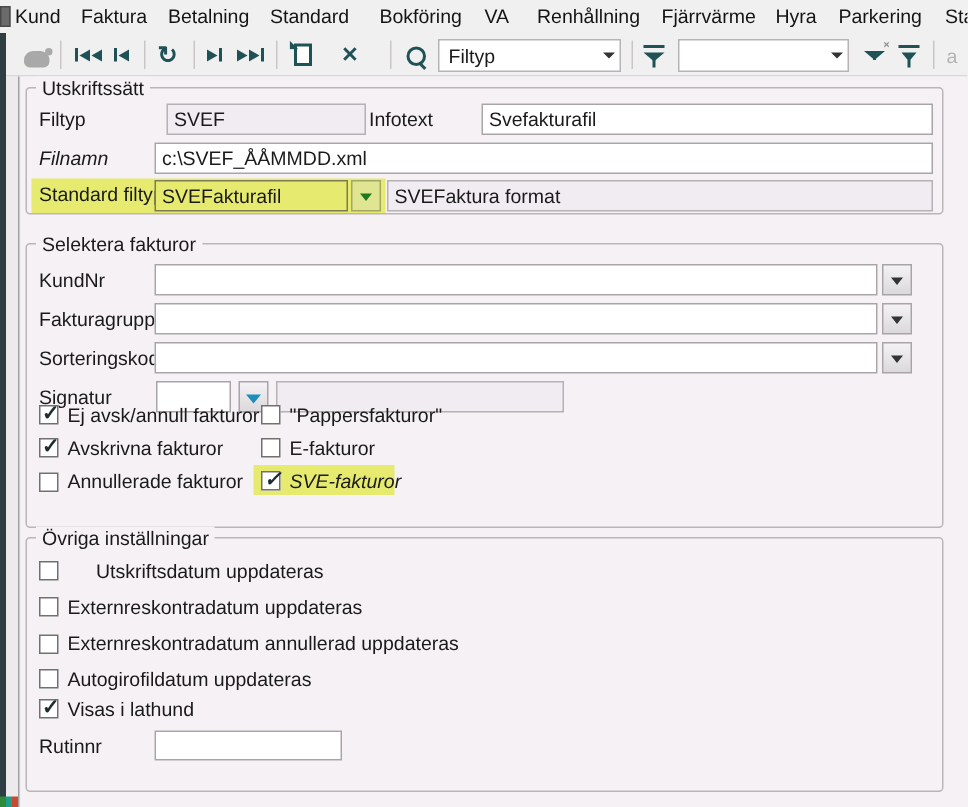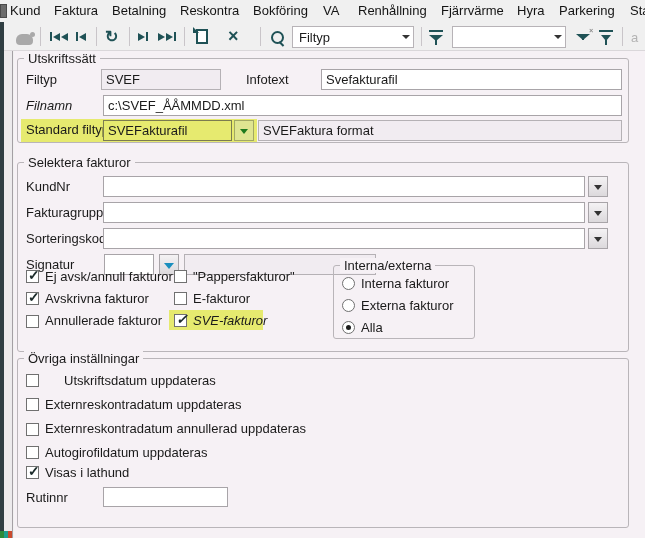--- a/index.html
+++ b/index.html
@@ -72,21 +72,21 @@
 </head>
 <body>
 
 <div id="app">
 
   <div class="menubar">
     <span class="menu-frag"></span>
     <span class="menu-item" style="left:10px">Kund</span>
     <span class="menu-item" style="left:54px">Faktura</span>
     <span class="menu-item" style="left:112px">Betalning</span>
-    <span class="menu-item" style="left:180px">Reskontra</span>
+    <span class="menu-item" style="left:180px">Standard</span>
     <span class="menu-item" style="left:253px">Bokföring</span>
     <span class="menu-item" style="left:323px">VA</span>
     <span class="menu-item" style="left:358px">Renhållning</span>
     <span class="menu-item" style="left:441px">Fjärrvärme</span>
     <span class="menu-item" style="left:517px">Hyra</span>
     <span class="menu-item" style="left:559px">Parkering</span>
     <span class="menu-item" style="left:630px">Stat</span>
   </div>
 
   <div class="toolbar">
@@ -152,21 +152,21 @@
     <i style="background:#2e8b3a"></i>
       <i style="background:#1f9e8e"></i>
       <i style="background:#c94a2e"></i>
   </div>
 
   <div class="form"></div>
 
   <div class="group" style="left:17px; top:58px; width:612px; height:85px;">
     <span class="group-title">Utskriftssätt</span>
     <span class="lbl" style="left:8px; top:13px;">Filtyp</span>
-    <div class="field ro" style="left:83px; top:10px; width:120px;">SVEF</div>
+    <div class="field ro" style="left:93px; top:10px; width:133px;">SVEF</div>
     <span class="lbl" style="left:228px; top:13px;">Infotext</span>
     <div class="field" style="left:303px; top:10px; width:301px;">Svefakturafil</div>
     <span class="lbl" style="left:8px; top:39px;font-style:italic;">Filnamn</span>
     <div class="field" style="left:85px; top:36px; width:519px;">c:\SVEF_ÅÅMMDD.xml</div>
     <div class="hl-band" style="left:3px; top:60px; width:236px;"></div>
     <span class="lbl" style="left:8px; top:63px;">Standard filtyp</span>
     <div class="field hl" style="left:85px; top:61px; width:129px; border-color:#7c7c50;">SVEFakturafil</div>
     <span class="dropbtn green" style="left:216px; top:61px;"></span>
     <div class="field ro" style="left:240px; top:61px; width:364px;">SVEFaktura format</div>
   </div>
@@ -211,35 +211,20 @@
     <div class="cb" style="left:156px; top:128px;">
       <span class="box"></span>
       <span>E-fakturor</span>
     </div>
     <div class="hl-band" style="left:151px; top:147px; width:94px; height:20px;"></div>
     <div class="cb" style="left:156px; top:150px;font-style:italic;">
       <span class="box on"></span>
       <span>SVE-fakturor</span>
     </div>
 
-    <div class="group" style="left:315px; top:102px; width:142px; height:74px; background:transparent;">
-      <span class="group-title">Interna/externa</span>
-      <div class="rb" style="left:8px; top:10px;">
-        <span class="circ"></span>
-        <span>Interna fakturor</span>
-      </div>
-      <div class="rb" style="left:8px; top:32px;">
-        <span class="circ"></span>
-        <span>Externa fakturor</span>
-      </div>
-      <div class="rb" style="left:8px; top:54px;">
-        <span class="circ on"></span>
-        <span>Alla</span>
-      </div>
-    </div>
   </div>
 
   <div class="group" style="left:17px; top:358px; width:612px; height:170px;">
     <span class="group-title">Övriga inställningar</span>
     <div class="cb" style="left:8px; top:14px;gap:25px;">
       <span class="box"></span>
       <span>Utskriftsdatum uppdateras</span>
     </div>
     <div class="cb" style="left:8px; top:38px;">
       <span class="box"></span>

